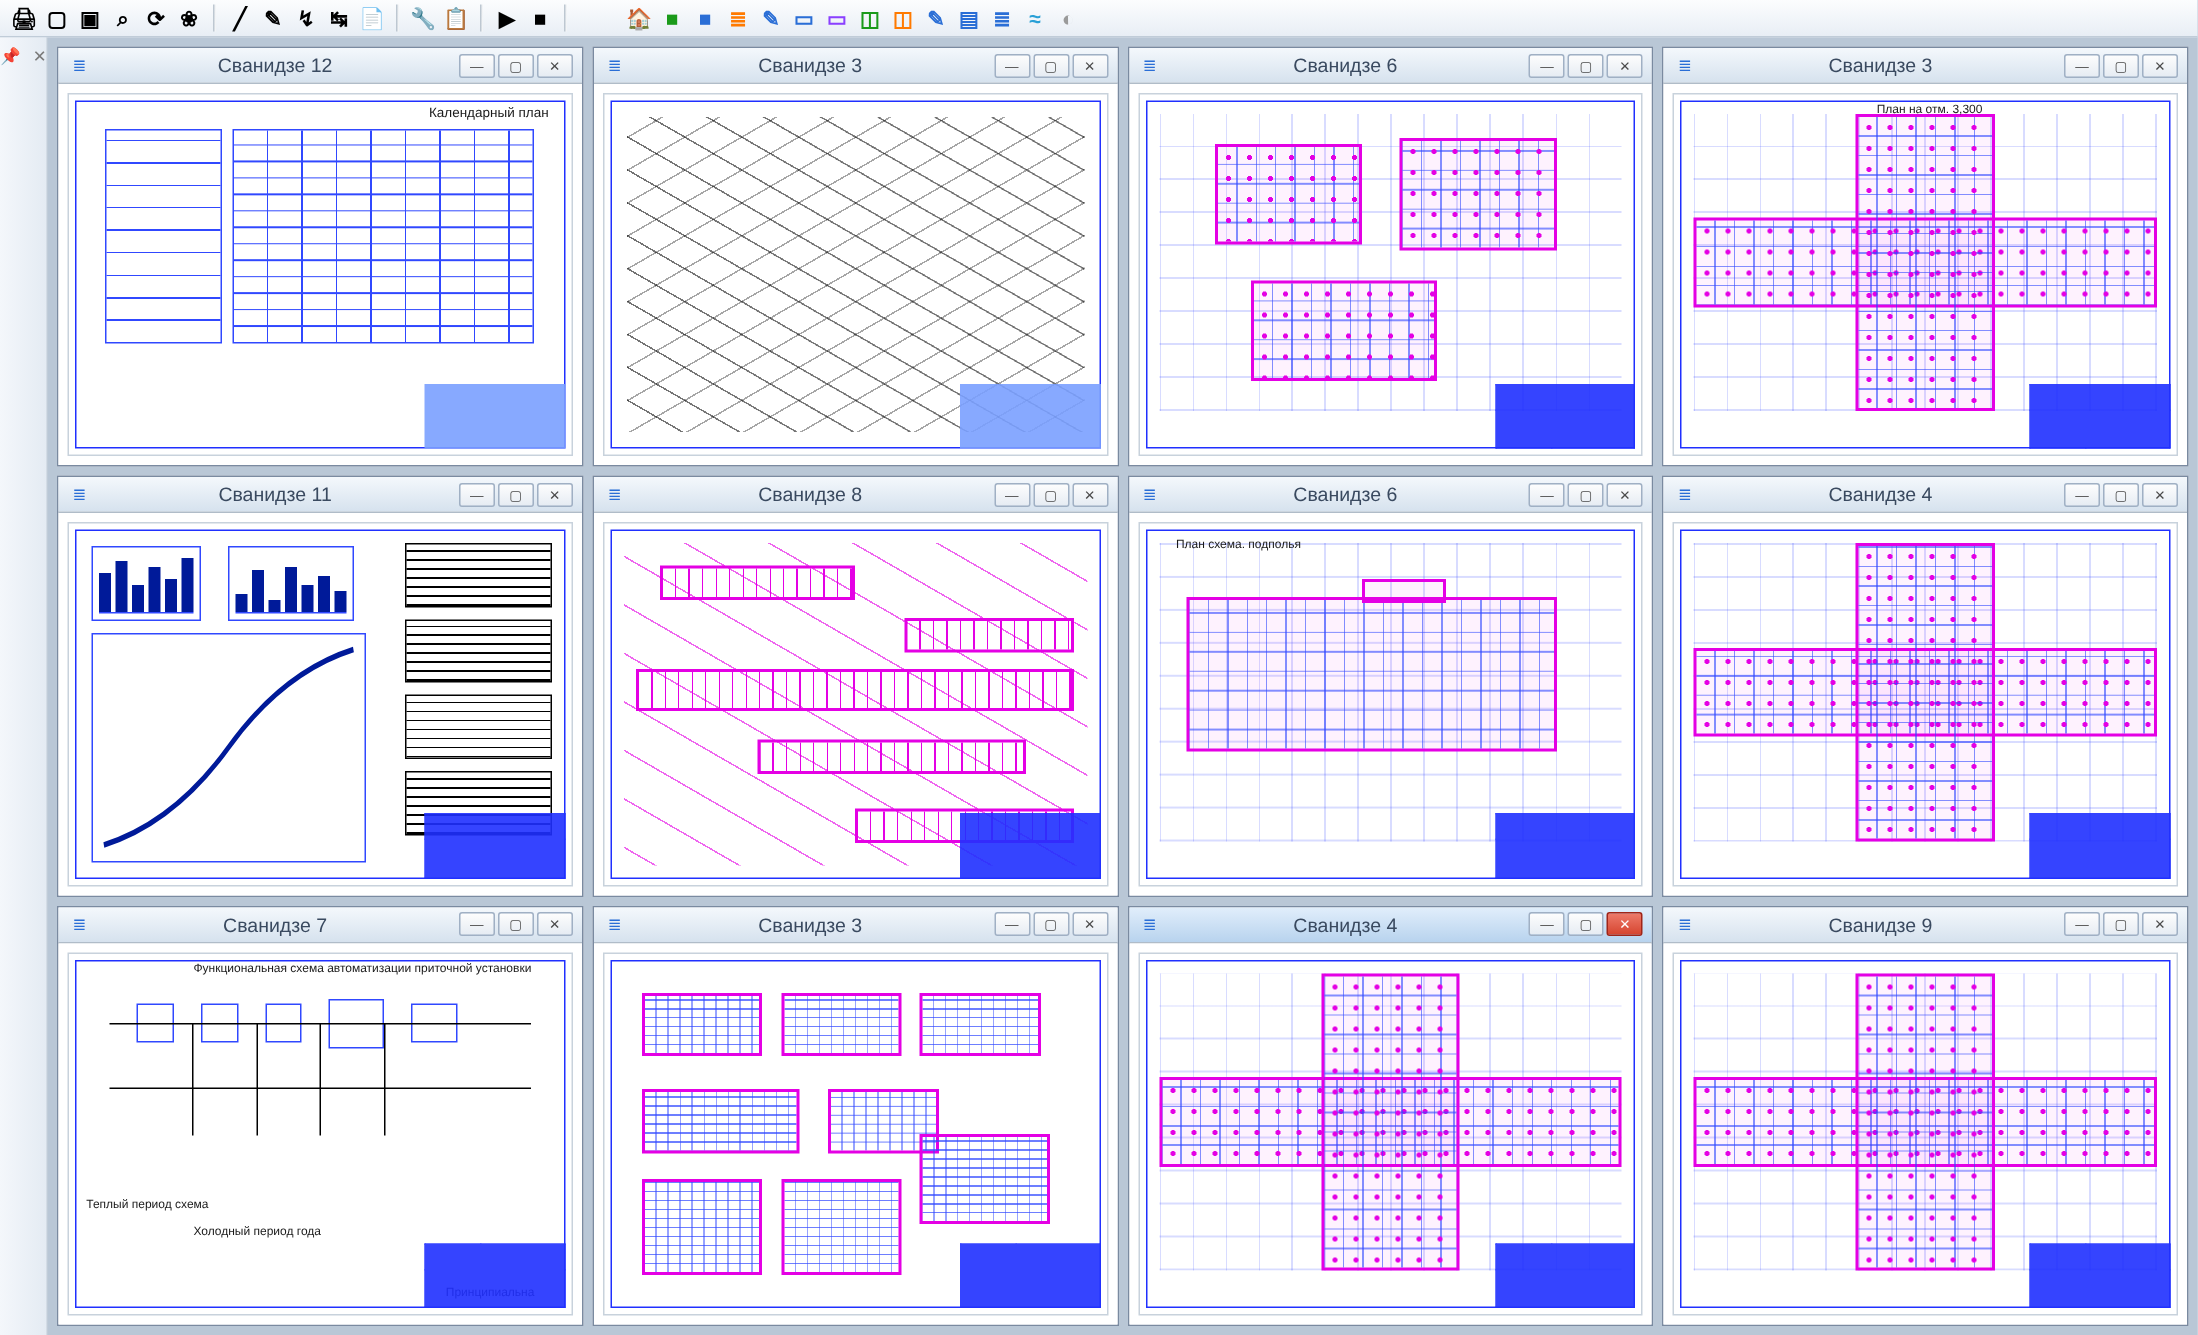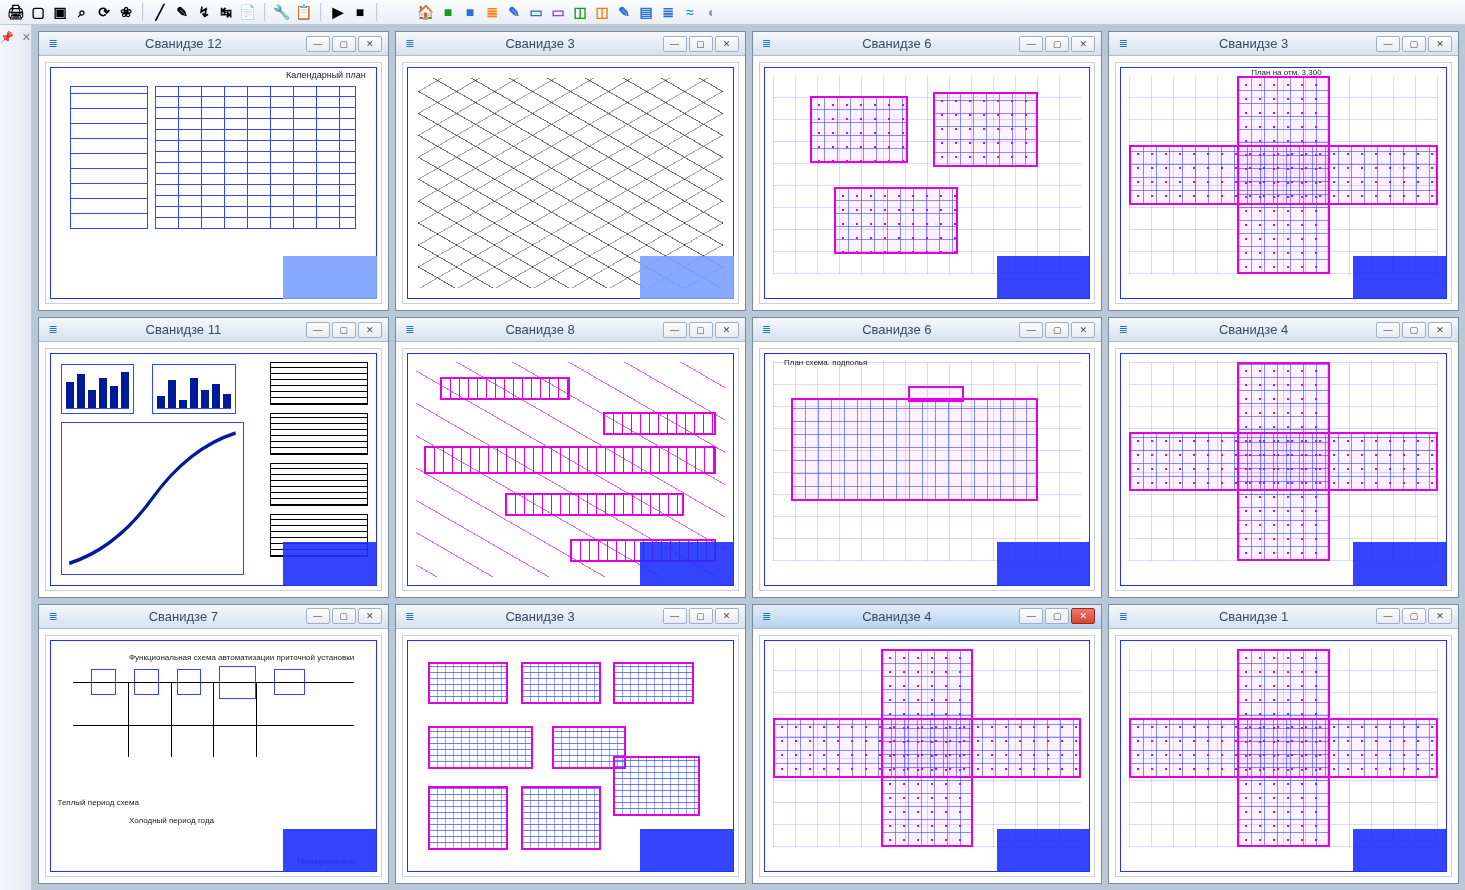--- a/index.html
+++ b/index.html
@@ -516,21 +516,21 @@
                   <div class="box" style="left: 38%; top: 10%; width: 8%; height: 14%;"></div>
                   <div class="box" style="left: 52%; top: 8%; width: 12%; height: 18%;"></div>
                   <div class="box" style="left: 70%; top: 10%; width: 10%; height: 14%;"></div>
                   <div class="line" style="left: 4%; top: 17%; width: 92%; height: 1px;"></div>
                   <div class="line" style="left: 4%; top: 40%; width: 92%; height: 1px;"></div>
                   <div class="line" style="left: 22%; top: 17%; width: 1px; height: 40%;"></div>
                   <div class="line" style="left: 36%; top: 17%; width: 1px; height: 40%;"></div>
                   <div class="line" style="left: 50%; top: 17%; width: 1px; height: 40%;"></div>
                   <div class="line" style="left: 64%; top: 17%; width: 1px; height: 40%;"></div>
                 </div>
-                <div class="caption" style="left: 24%; top: 12px;">Функциональная схема автоматизации приточной установки</div>
+                <div class="caption" style="left: 24%; top: 0px;">Функциональная схема автоматизации приточной установки</div>
                 <div class="caption" style="left: 2%; bottom: 28%;">Теплый период схема</div>
                 <div class="caption" style="left: 24%; bottom: 20%;">Холодный период года</div>
                 <div class="caption" style="right: 6%; bottom: 2%;">Принципиальна</div>
               </div>
               <div class="stamp"></div>
             </div>
           </div>
         </div>
       </div>
       <div class="doc-win">
@@ -587,21 +587,21 @@
                 </div>
               </div>
               <div class="stamp"></div>
             </div>
           </div>
         </div>
       </div>
       <div class="doc-win">
         <div class="doc-titlebar">
           <div class="doc-icon">≣</div>
-          <div class="doc-title">Сванидзе 1</div>
+          <div class="doc-title">Сванидзе 9</div>
           <div class="doc-ctrls">
             <div class="doc-ctrl">—</div>
             <div class="doc-ctrl">▢</div>
             <div class="doc-ctrl">✕</div>
           </div>
         </div>
         <div class="doc-canvas">
           <div class="doc-inner">
             <div class="drawing">
               <div class="frame">

